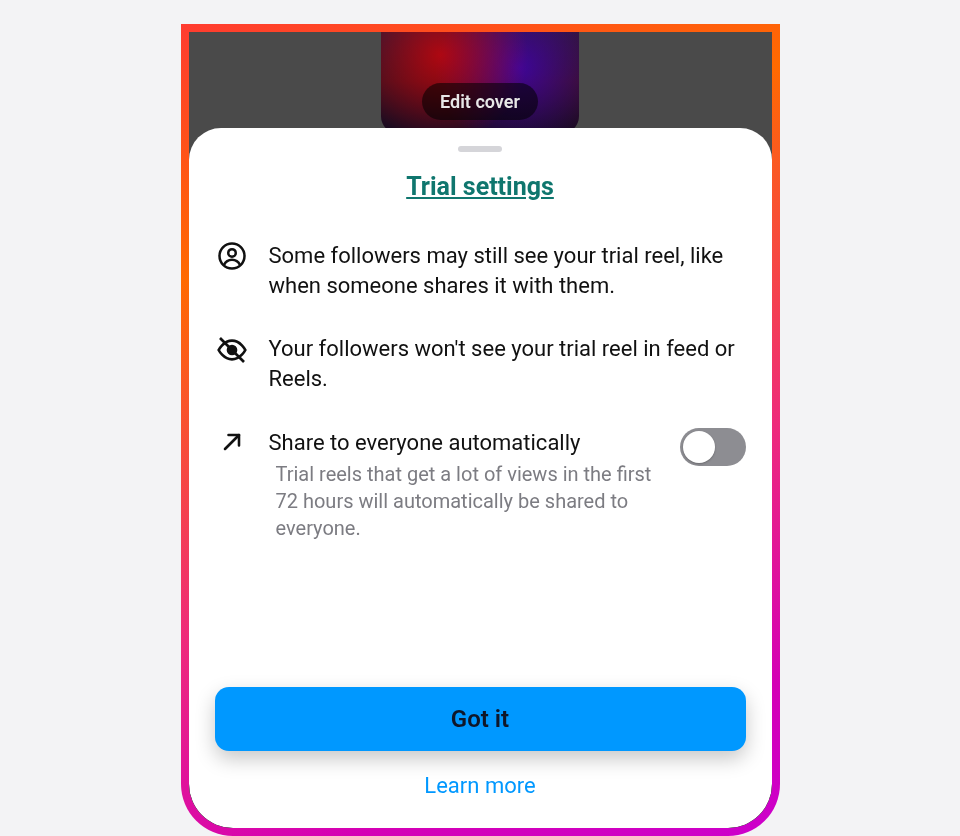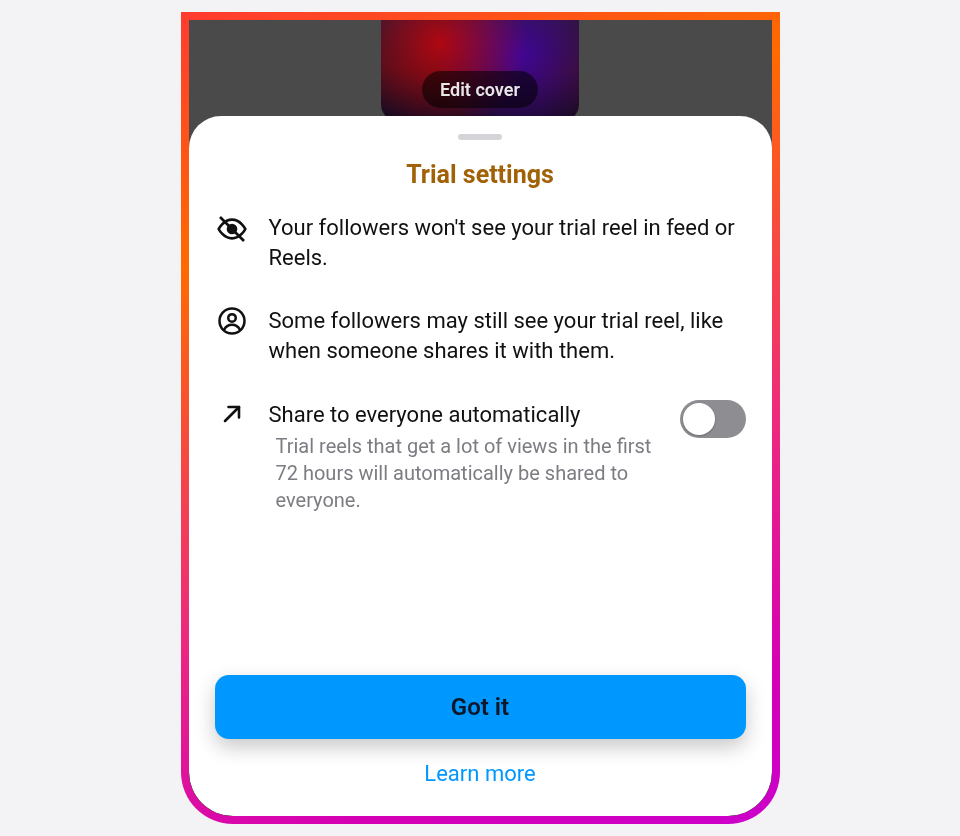--- a/index.html
+++ b/index.html
@@ -11,21 +11,21 @@
       overflow: hidden;
       display: flex;
       align-items: flex-start;
       justify-content: center;
     }
     .outer {
       width: 960px;
       height: 836px;
       background: #f3f3f5;
       display: flex;
-      align-items: center;
+      align-items: flex-end;
       justify-content: center;
       padding-top: 0;
     }
     .device {
       width: 599px;
       height: 812px;
       margin-top: 0;
       position: relative;
       border-radius: 0 0 52px 52px;
       padding: 8px;
@@ -87,22 +87,23 @@
     .grabber {
       width: 44px; height: 6px;
       background: #d5d5d9;
       border-radius: 3px;
       margin: 2px auto 20px auto;
     }
     .sheet-title {
       text-align: center;
       font-size: 25px;
       font-weight: 700;
-      color: #a16207;
-      margin-bottom: 24px;
+      color: #0f766e;
+      margin-bottom: 40px;
+      text-decoration: underline;
     }
     .row {
       display: flex;
       gap: 20px;
       margin-bottom: 34px;
     }
     .row .icon {
       flex: 0 0 34px;
       width: 34px; height: 34px;
       display: flex;
@@ -176,38 +177,38 @@
           </div>
         </div>
       </div>
 
       <div class="sheet">
         <div class="grabber"></div>
         <div class="sheet-title">Trial settings</div>
 
         <div class="row">
           <div class="icon">
+            <svg width="30" height="30" viewBox="0 0 24 24" fill="none" stroke="#111" stroke-width="2">
+              <circle cx="12" cy="12" r="10"></circle>
+              <circle cx="12" cy="9.5" r="3"></circle>
+              <path d="M5.6 19.2c1.2-2.6 3.7-4.2 6.4-4.2s5.2 1.6 6.4 4.2"></path>
+            </svg>
+          </div>
+          <div class="txt">Some followers may still see your trial reel, like when someone shares it with them.</div>
+        </div>
+
+        <div class="row">
+          <div class="icon">
             <svg width="32" height="32" viewBox="0 0 24 24" fill="none" stroke="#111" stroke-width="2">
               <path d="M2 12s3.5-7 10-7 10 7 10 7-3.5 7-10 7S2 12 2 12z"></path>
               <circle cx="12" cy="12" r="3" fill="#111"></circle>
               <line x1="3" y1="3" x2="21" y2="21"></line>
             </svg>
           </div>
           <div class="txt">Your followers won't see your trial reel in feed or Reels.</div>
-        </div>
-
-        <div class="row">
-          <div class="icon">
-            <svg width="30" height="30" viewBox="0 0 24 24" fill="none" stroke="#111" stroke-width="2">
-              <circle cx="12" cy="12" r="10"></circle>
-              <circle cx="12" cy="9.5" r="3"></circle>
-              <path d="M5.6 19.2c1.2-2.6 3.7-4.2 6.4-4.2s5.2 1.6 6.4 4.2"></path>
-            </svg>
-          </div>
-          <div class="txt">Some followers may still see your trial reel, like when someone shares it with them.</div>
         </div>
 
         <div class="row">
           <div class="icon">
             <svg width="28" height="28" viewBox="0 0 24 24" fill="none" stroke="#111" stroke-width="2.2" stroke-linecap="round" stroke-linejoin="round">
               <line x1="6" y1="18" x2="18" y2="6"></line>
               <polyline points="9 6 18 6 18 15"></polyline>
             </svg>
           </div>
           <div style="flex:1">

